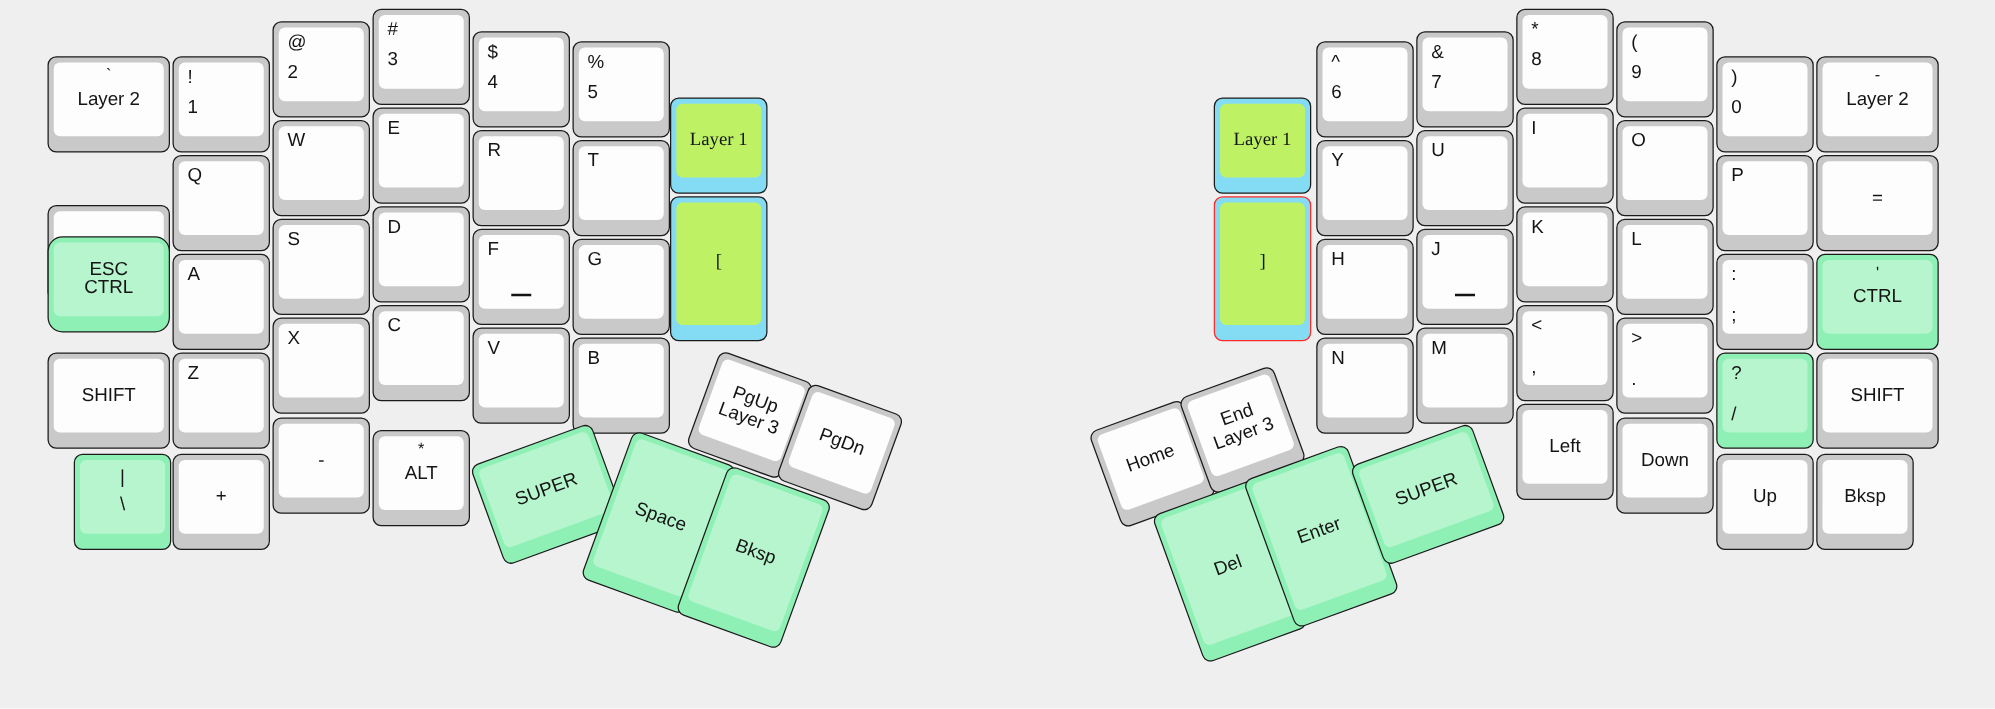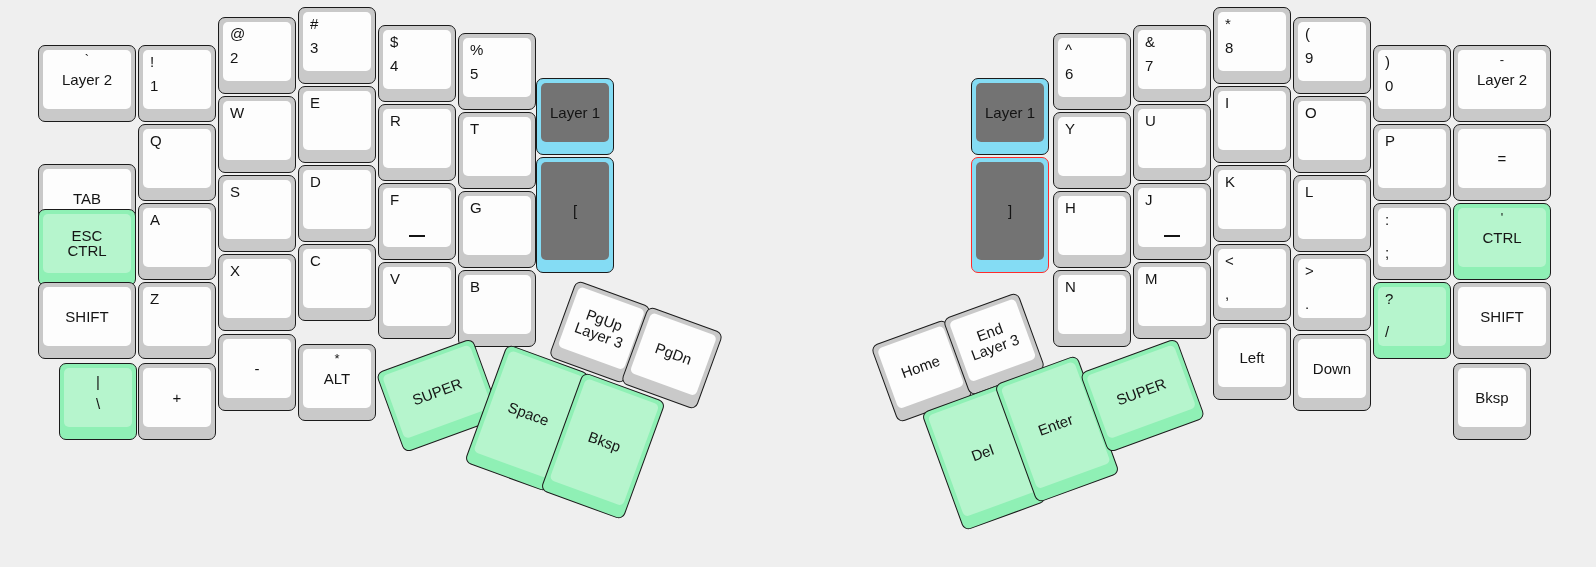--- a/index.html
+++ b/index.html
@@ -26,21 +26,21 @@
     border-radius:5px;
     background:#fdfdfd;            
     position:relative;
   }
   .key.rot{transform-origin:center center;}
 
   
   .key.green        {background:#8ff0b5;}
   .key.green .cap   {background:#b6f5cd;}
   .key.blue         {background:#84dcf4;}
-  .key.blue  .cap   {background:#737373;}
+  .key.blue  .cap   {background:#bef264;font-family:Liberation Serif, serif;}
   .key.sel          {border-color:#ff2b2b;border-width:1.6px;}
 
   
   .lg{
     position:absolute;
     color:#141414;
     line-height:1.05;
     white-space:pre;
     font-size:15px;
   }
@@ -137,21 +137,21 @@
     <div class="key" style="left: 458px; top: 112px; width: 78px; height: 77px;">
       <div class="cap">
         <span class="lg tl">T</span>
       </div>
     </div>
     <div class="key blue" style="left: 536px; top: 157px; width: 78px; height: 116px;">
       <div class="cap">
         <span class="lg c">[</span>
       </div>
     </div>
-    <div class="key green" style="left: 38px; top: 209px; width: 98px; height: 77px;">
+    <div class="key green" style="left: 38px; top: 189px; width: 98px; height: 77px; border-radius: 12px;">
       <div class="cap">
         <span class="lg c2">ESC
 CTRL</span>
       </div>
     </div>
     <div class="key" style="left: 138px; top: 203px; width: 78px; height: 77px;">
       <div class="cap">
         <span class="lg tl">A</span>
       </div>
     </div>
@@ -397,20 +397,25 @@
       </div>
     </div>
     <div class="key" style="left: 1293px; top: 334px; width: 78px; height: 77px;">
       <div class="cap">
         <span class="lg c">Down</span>
       </div>
     </div>
     <div class="key" style="left: 1213px; top: 323px; width: 78px; height: 77px;">
       <div class="cap">
         <span class="lg c">Left</span>
+      </div>
+    </div>
+    <div class="key" style="left: 1373px; top: 363px; width: 78px; height: 77px;">
+      <div class="cap">
+        <span class="lg c">Up</span>
       </div>
     </div>
     <div class="key" style="left: 1453px; top: 363px; width: 78px; height: 77px;">
       <div class="cap">
         <span class="lg c">Bksp</span>
       </div>
     </div>
     <div class="key rot" style="left: 882px; top: 330px; width: 80px; height: 82px; transform: rotate(-20deg);">
       <div class="cap">
         <span class="lg c">Home</span>

